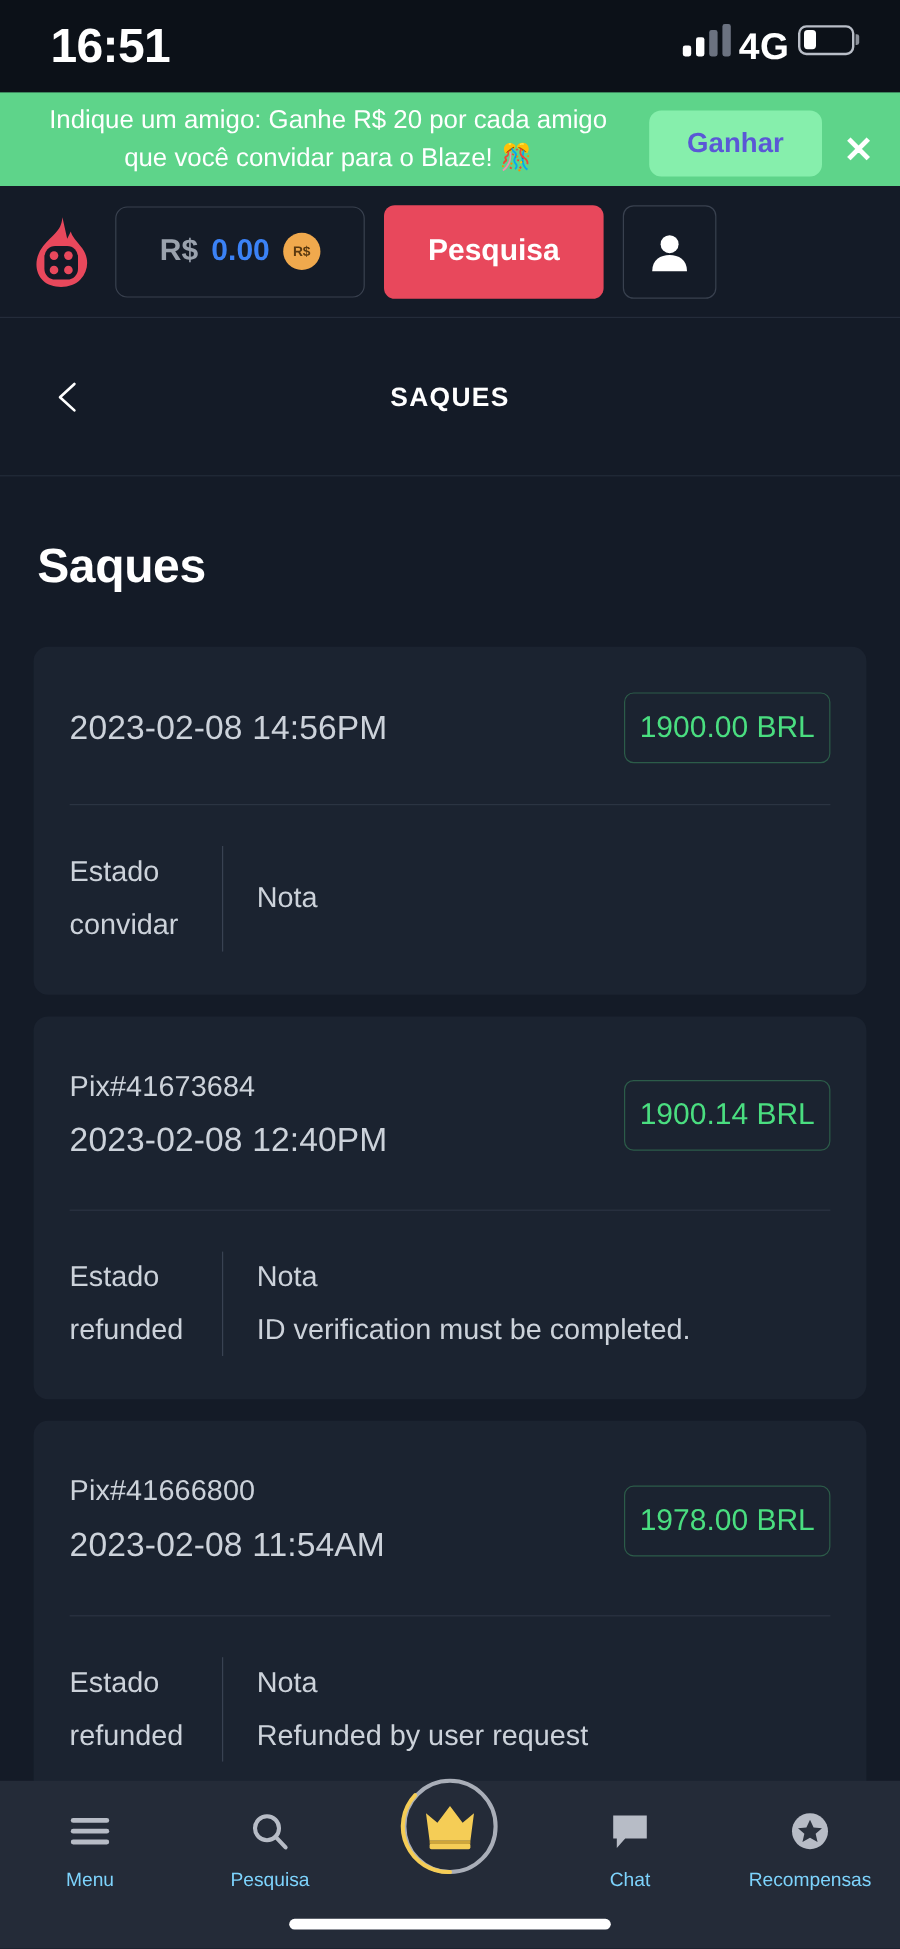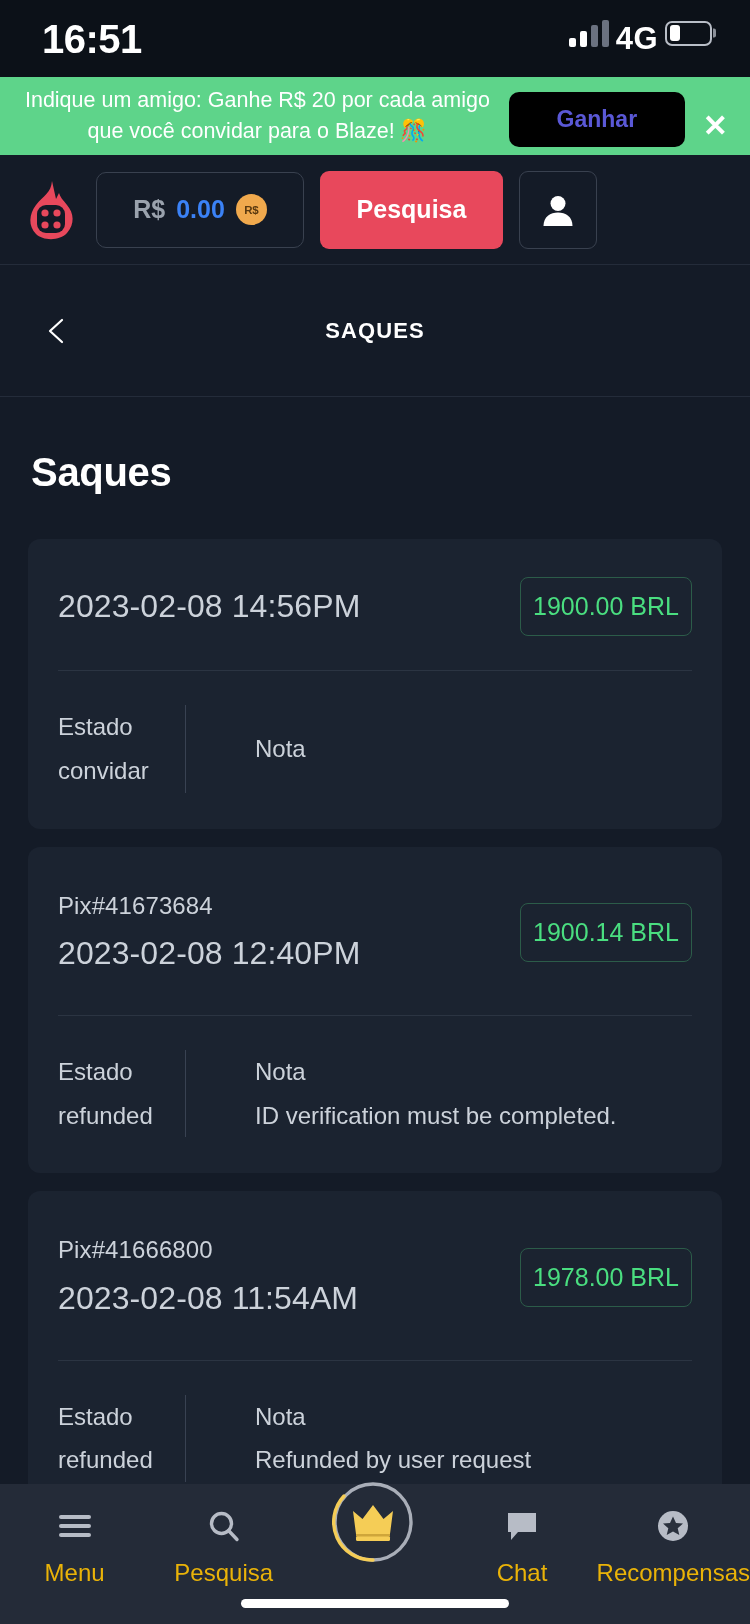--- a/index.html
+++ b/index.html
@@ -84,29 +84,29 @@
   }
   .promo-text {
     flex: 1;
     color: #ffffff;
     font-size: 21.5px;
     line-height: 1.45;
     text-align: center;
     padding: 0 6px;
   }
   .promo-btn {
-    background:#000000;
+    background:#86efac;
     color:#5a58d6;
     border:none;
     border-radius: 10px;
     font-family:"Liberation Sans", sans-serif;
     font-size: 23px;
     font-weight: 700;
     padding: 14px 12px;
-    width: 176px;
+    width: 144px;
     cursor:pointer;
     flex:0 0 auto;
   }
   .promo-close {
     color:#ffffff; font-size: 30px; font-weight: 600;
     line-height:1; padding: 6px 8px; cursor:pointer; flex:0 0 auto;
   }
 
   
   .appheader {
@@ -196,37 +196,36 @@
   }
   .card-top {
     display:flex; align-items:center; justify-content:space-between;
     padding: 38px 0 34px;
     gap: 14px;
   }
   .tx-id {
     color:#ccd2da; font-size: 24px; line-height:1.72; letter-spacing:0.1px;
   }
   .tx-date {
-    color:#ccd2da; font-size: 32px; line-height:1.72; letter-spacing:0.1px;
+    color:#ccd2da; font-size: 28px; line-height:1.72; letter-spacing:0.1px;
   }
   .amount-badge {
     border: 1.5px solid #2c5c49;
     border-radius: 8px;
     color:#4ade80;
     font-size: 25px;
     padding: 14px 12px;
     white-space:nowrap;
     flex:0 0 auto;
   }
   .card-sep { height:1px; background:#2b3442; }
   .card-bottom {
     display:flex;
     padding: 34px 0 36px;
     min-height: 120px;
-    gap: 41px;
   }
   .estado-col {
     width: 128px; flex:0 0 auto;
     border-right: 1.5px solid #394252;
     padding-right: 24px;
   }
   .estado-label, .nota-label {
     color:#ccd2da; font-size: 24px; line-height:1.82;
   }
   .estado-value {
@@ -244,21 +243,21 @@
     display:flex; align-items:flex-start;
     padding-top: 22px;
     flex:0 0 auto;
     z-index: 5;
   }
   .tab {
     flex:1 1 0; display:flex; flex-direction:column; align-items:center;
     gap: 13px; cursor:pointer; position:relative;
   }
   .tab-icon { height:40px; display:flex; align-items:center; justify-content:center; }
-  .tab-label { color:#eab308; font-size: 24px; }
+  .tab-label { color:#7dd3fc; font-size: 16px; }
   .crown-wrap {
     position:absolute; top:-28px; left:50%; transform:translateX(-50%);
     width: 88px; height: 88px;
     display:flex; align-items:center; justify-content:center;
   }
   .home-indicator {
     position:absolute; bottom: 16px; left:50%; transform:translateX(-50%);
     width: 268px; height: 9px; border-radius: 5px; background:#ffffff;
     z-index: 6;
   }

